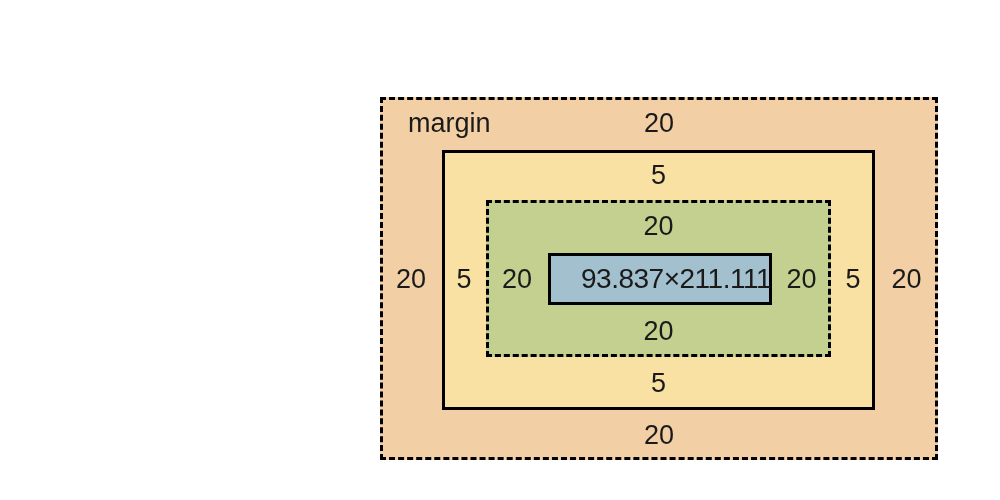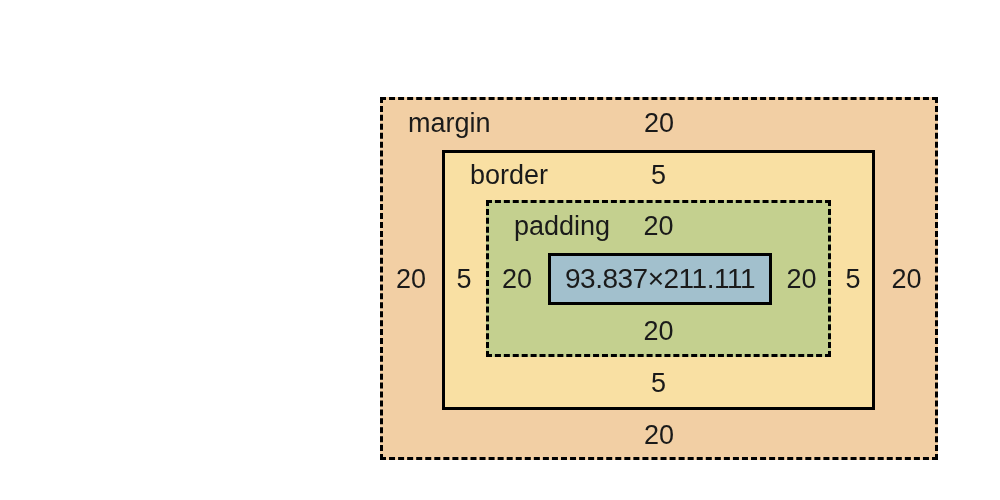--- a/index.html
+++ b/index.html
@@ -29,21 +29,21 @@
   }
   .padding-box {
     left: 456px; top: 170px; width: 345px; height: 157px;
     background: var(--padding-bg, #c4d08f);
     border: 3px dashed var(--stroke, #000);
   }
   .content-box {
     left: 518px; top: 223px; width: 224px; height: 52px;
     background: var(--content-bg, #a2c0cd);
     border: 3px solid var(--stroke, #000);
-    display: flex; align-items: center; justify-content: center;
+    display: flex; align-items: center; 
   }
   .content-box .dims {
     font-size: 28px;
     letter-spacing: -0.5px;
     white-space: nowrap;
   }
   .lbl, .val {
     position: absolute;
     display: flex; align-items: center;
     font-size: 27px;
@@ -73,22 +73,20 @@
 </head>
 <body>
 
 <div class="canvas">
 
   <div class="box margin-box"></div>
   <div class="box border-box"></div>
   <div class="box padding-box"></div>
 
   <span class="lbl lbl-margin">margin</span>
-  <span class="lbl lbl-border">border</span>
-  <span class="lbl lbl-padding">padding</span>
 
   <span class="val v-margin-top">20</span>
   <span class="val v-margin-left">20</span>
   <span class="val v-margin-right">20</span>
   <span class="val v-margin-bottom">20</span>
 
   <span class="val v-border-top">5</span>
   <span class="val v-border-left">5</span>
   <span class="val v-border-right">5</span>
   <span class="val v-border-bottom">5</span>

